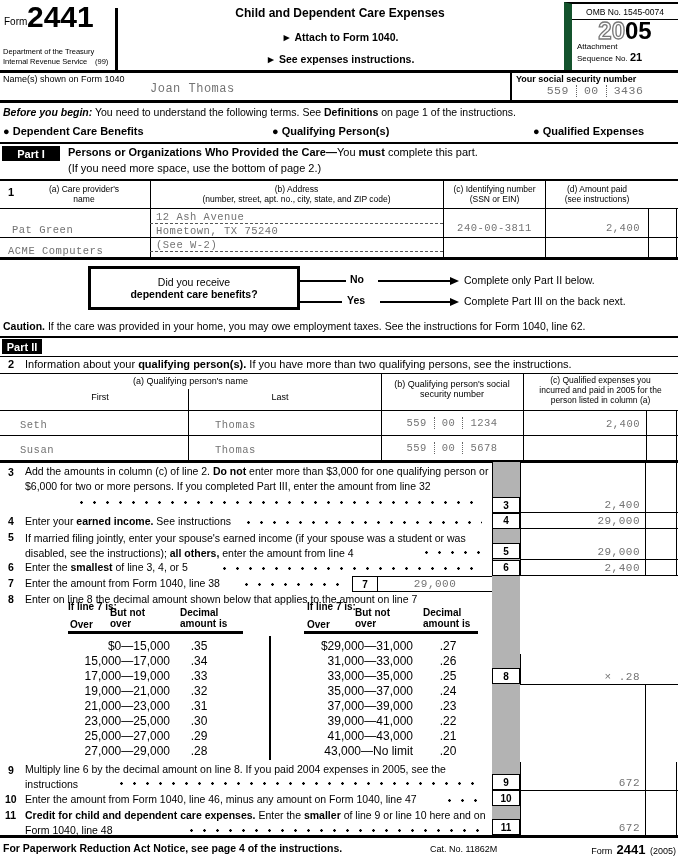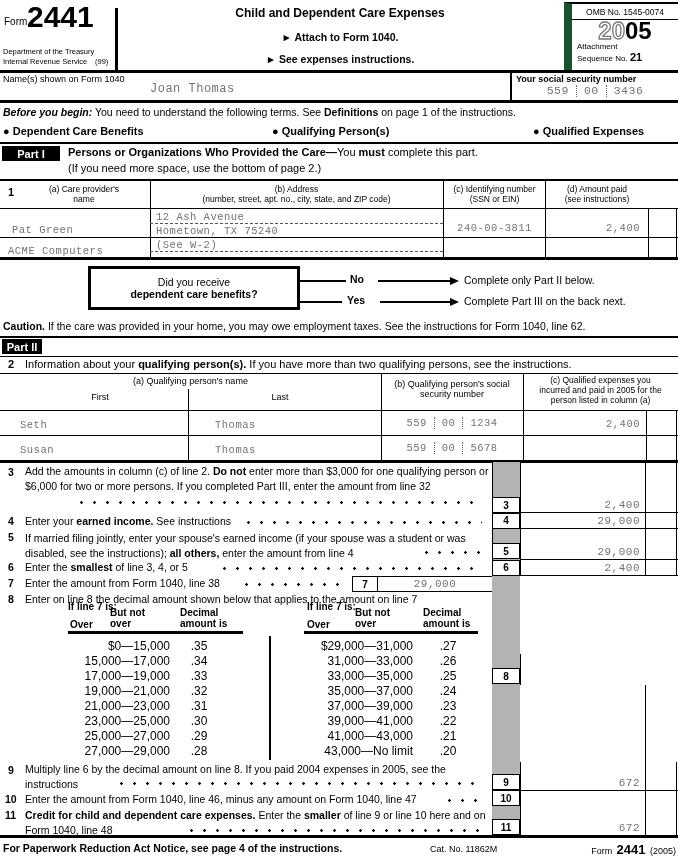--- a/index.html
+++ b/index.html
@@ -243,20 +243,23 @@
   <span class="a b f105" style="left:8px;top:577px">7</span>
   <div class="a f105" style="left:25px;top:577px;width:330px">Enter the amount from Form 1040, line 38</div>
   <div class="lead" style="left:240px;top:582px;width:106px"></div>
   <div class="a" style="left:352px;top:576px;width:140px;height:16px;border:1.5px solid #000;border-right:none;box-sizing:border-box;display:flex;z-index:2;background:#fff">
     <span class="b f10 c" style="width:24px;border-right:1.5px solid #000;display:flex;align-items:center;justify-content:center">7</span>
     <span class="hand f11" style="flex:1;display:flex;align-items:center;justify-content:center">29,000</span>
   </div>
 
   <span class="a b f105" style="left:8px;top:593px">8</span>
   <div class="a f105" style="left:25px;top:593px;width:468px">Enter on line 8 the decimal amount shown below that applies to the amount on line 7</div>
+  <div class="cell" style="top:656px;height:29px">
+      <span class="hand">× .28</span>
+    </div>
   <div class="numbox" style="top:668px;height:16px">
       <span>8</span>
     </div>
   <div class="vl" style="left:520px;top:654px;width:1.2px;height:31px;z-index:2"></div>
 
   <span class="a b f10" style="left:68px;top:601px">If line 7 is:</span>
   <span class="a b f10" style="left:70px;top:619px">Over</span>
   <div class="a b f10" style="left:110px;top:607px;line-height:11px"><span>But not</span><br><span>over</span></div>
   <div class="a b f10" style="left:180px;top:607px;line-height:11px"><span>Decimal</span><br><span>amount is</span></div>
   <div class="hl" style="left:68px;top:631px;width:175px;height:2.5px"></div>

